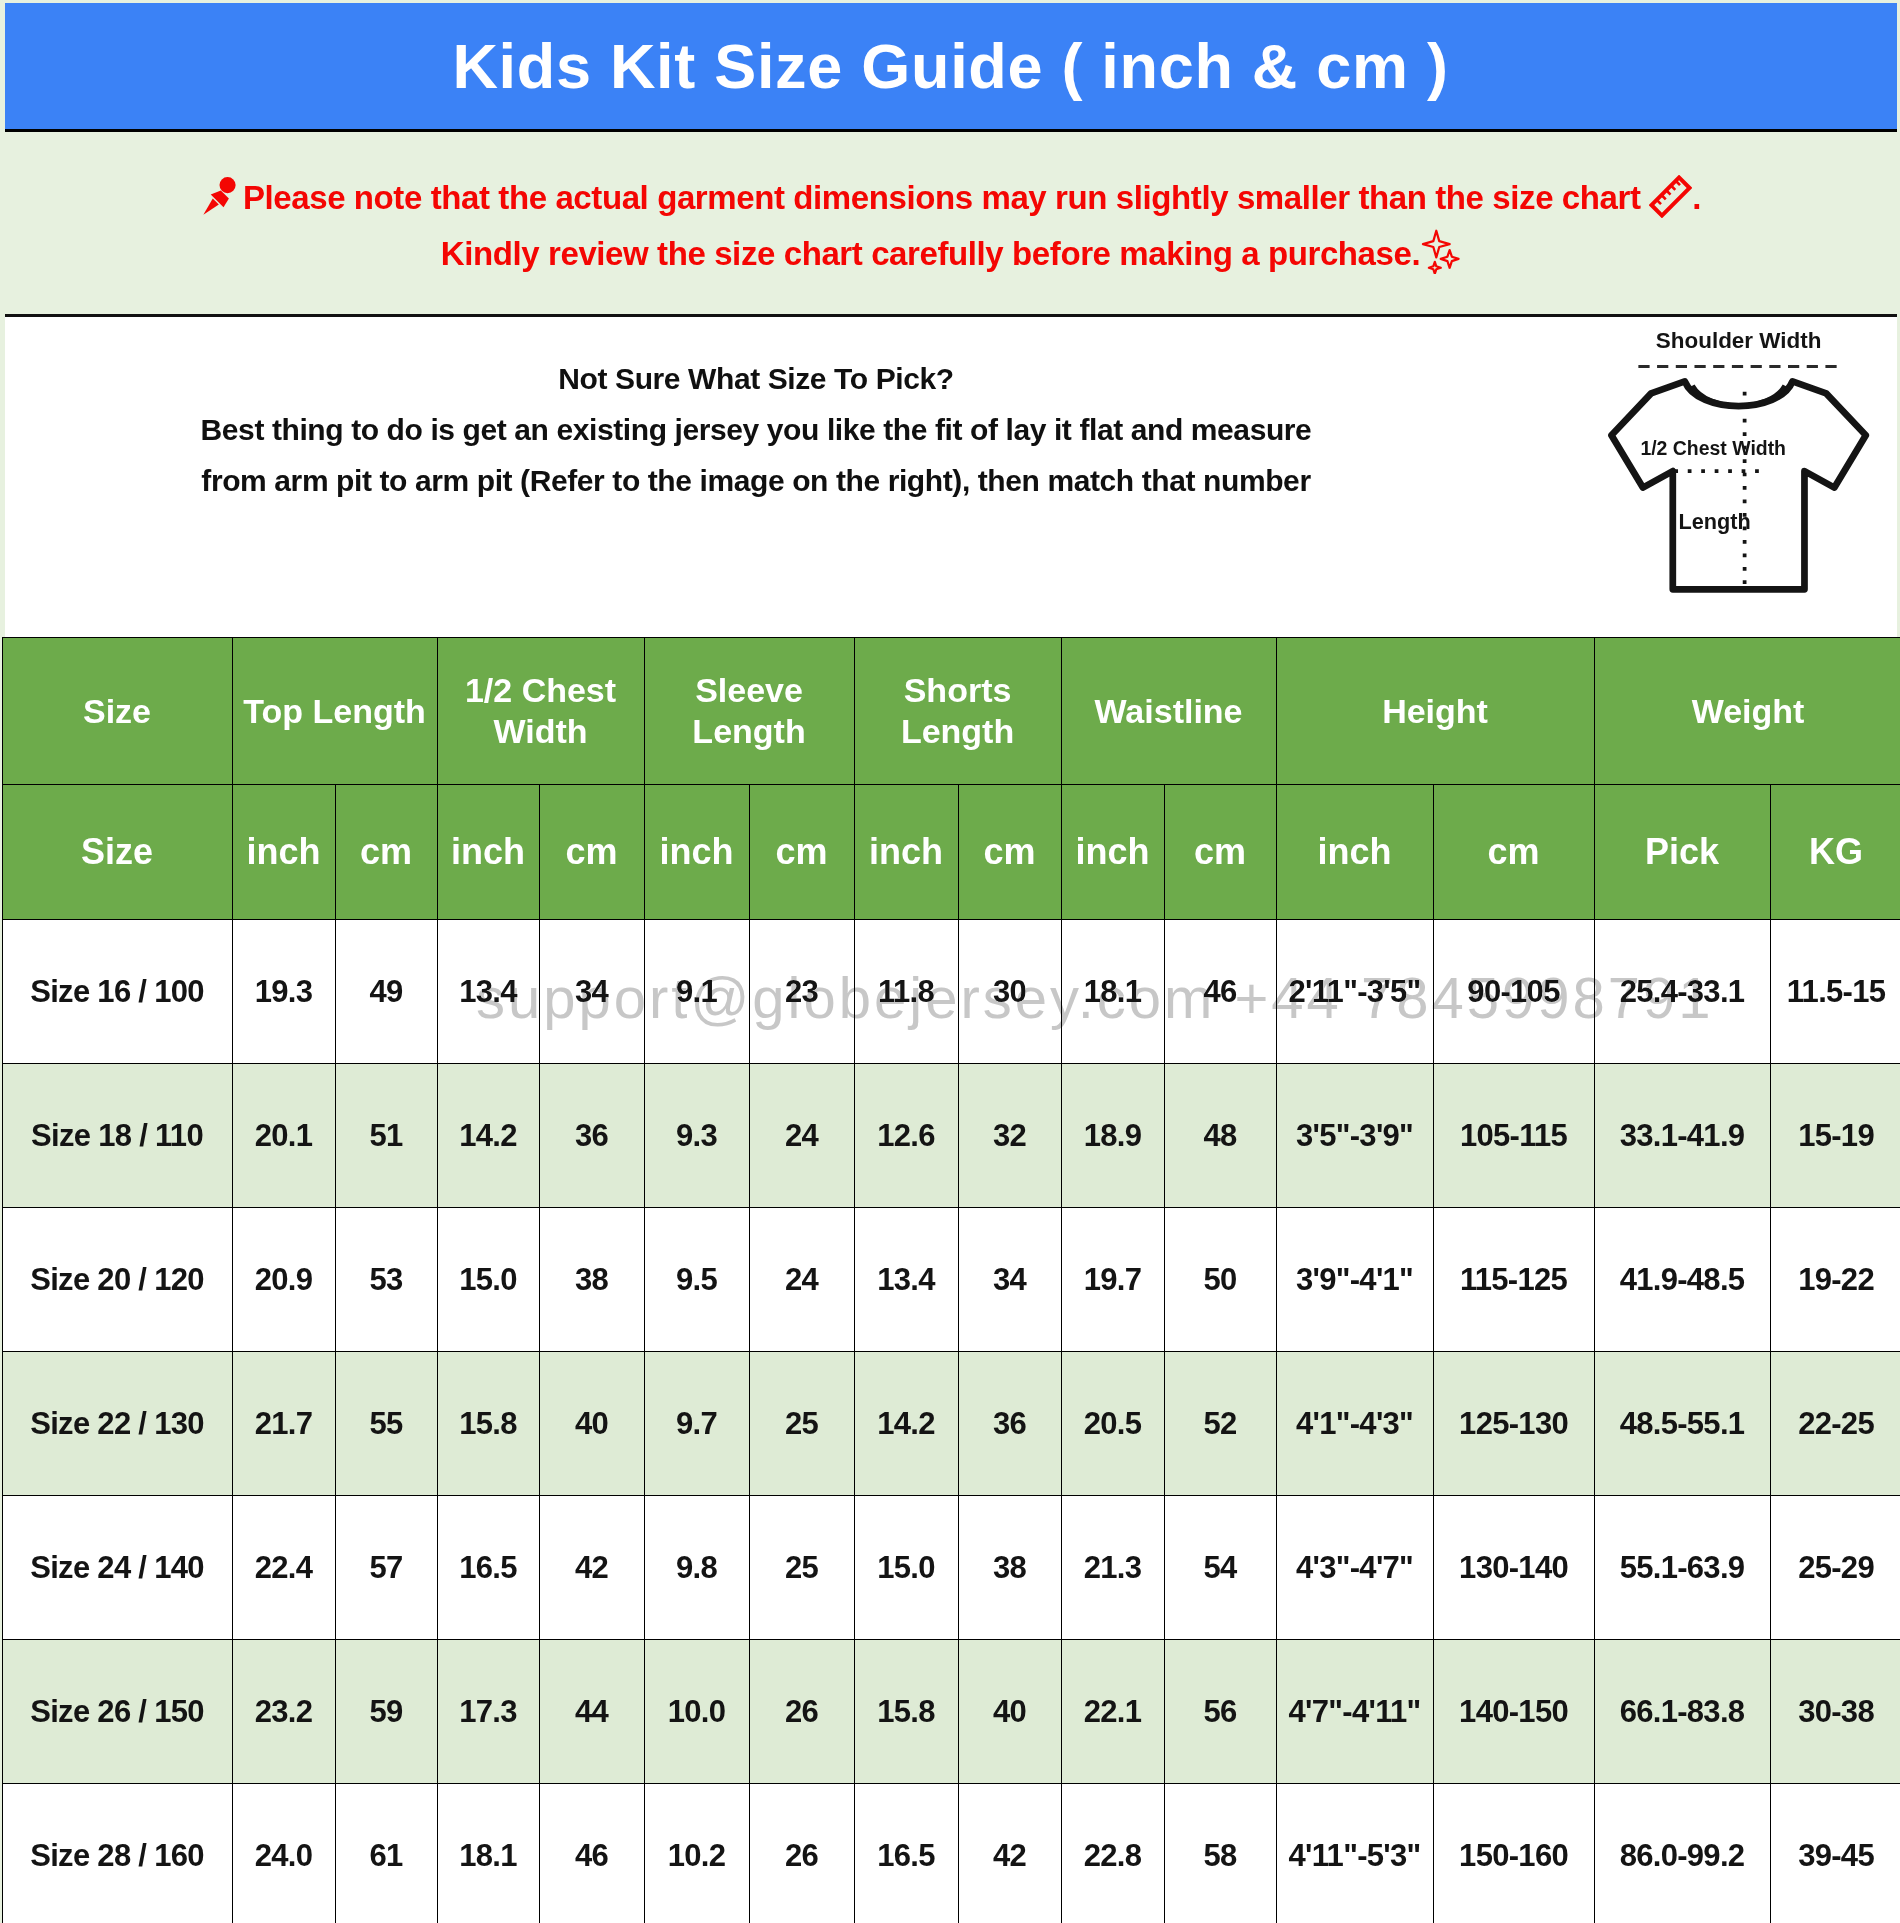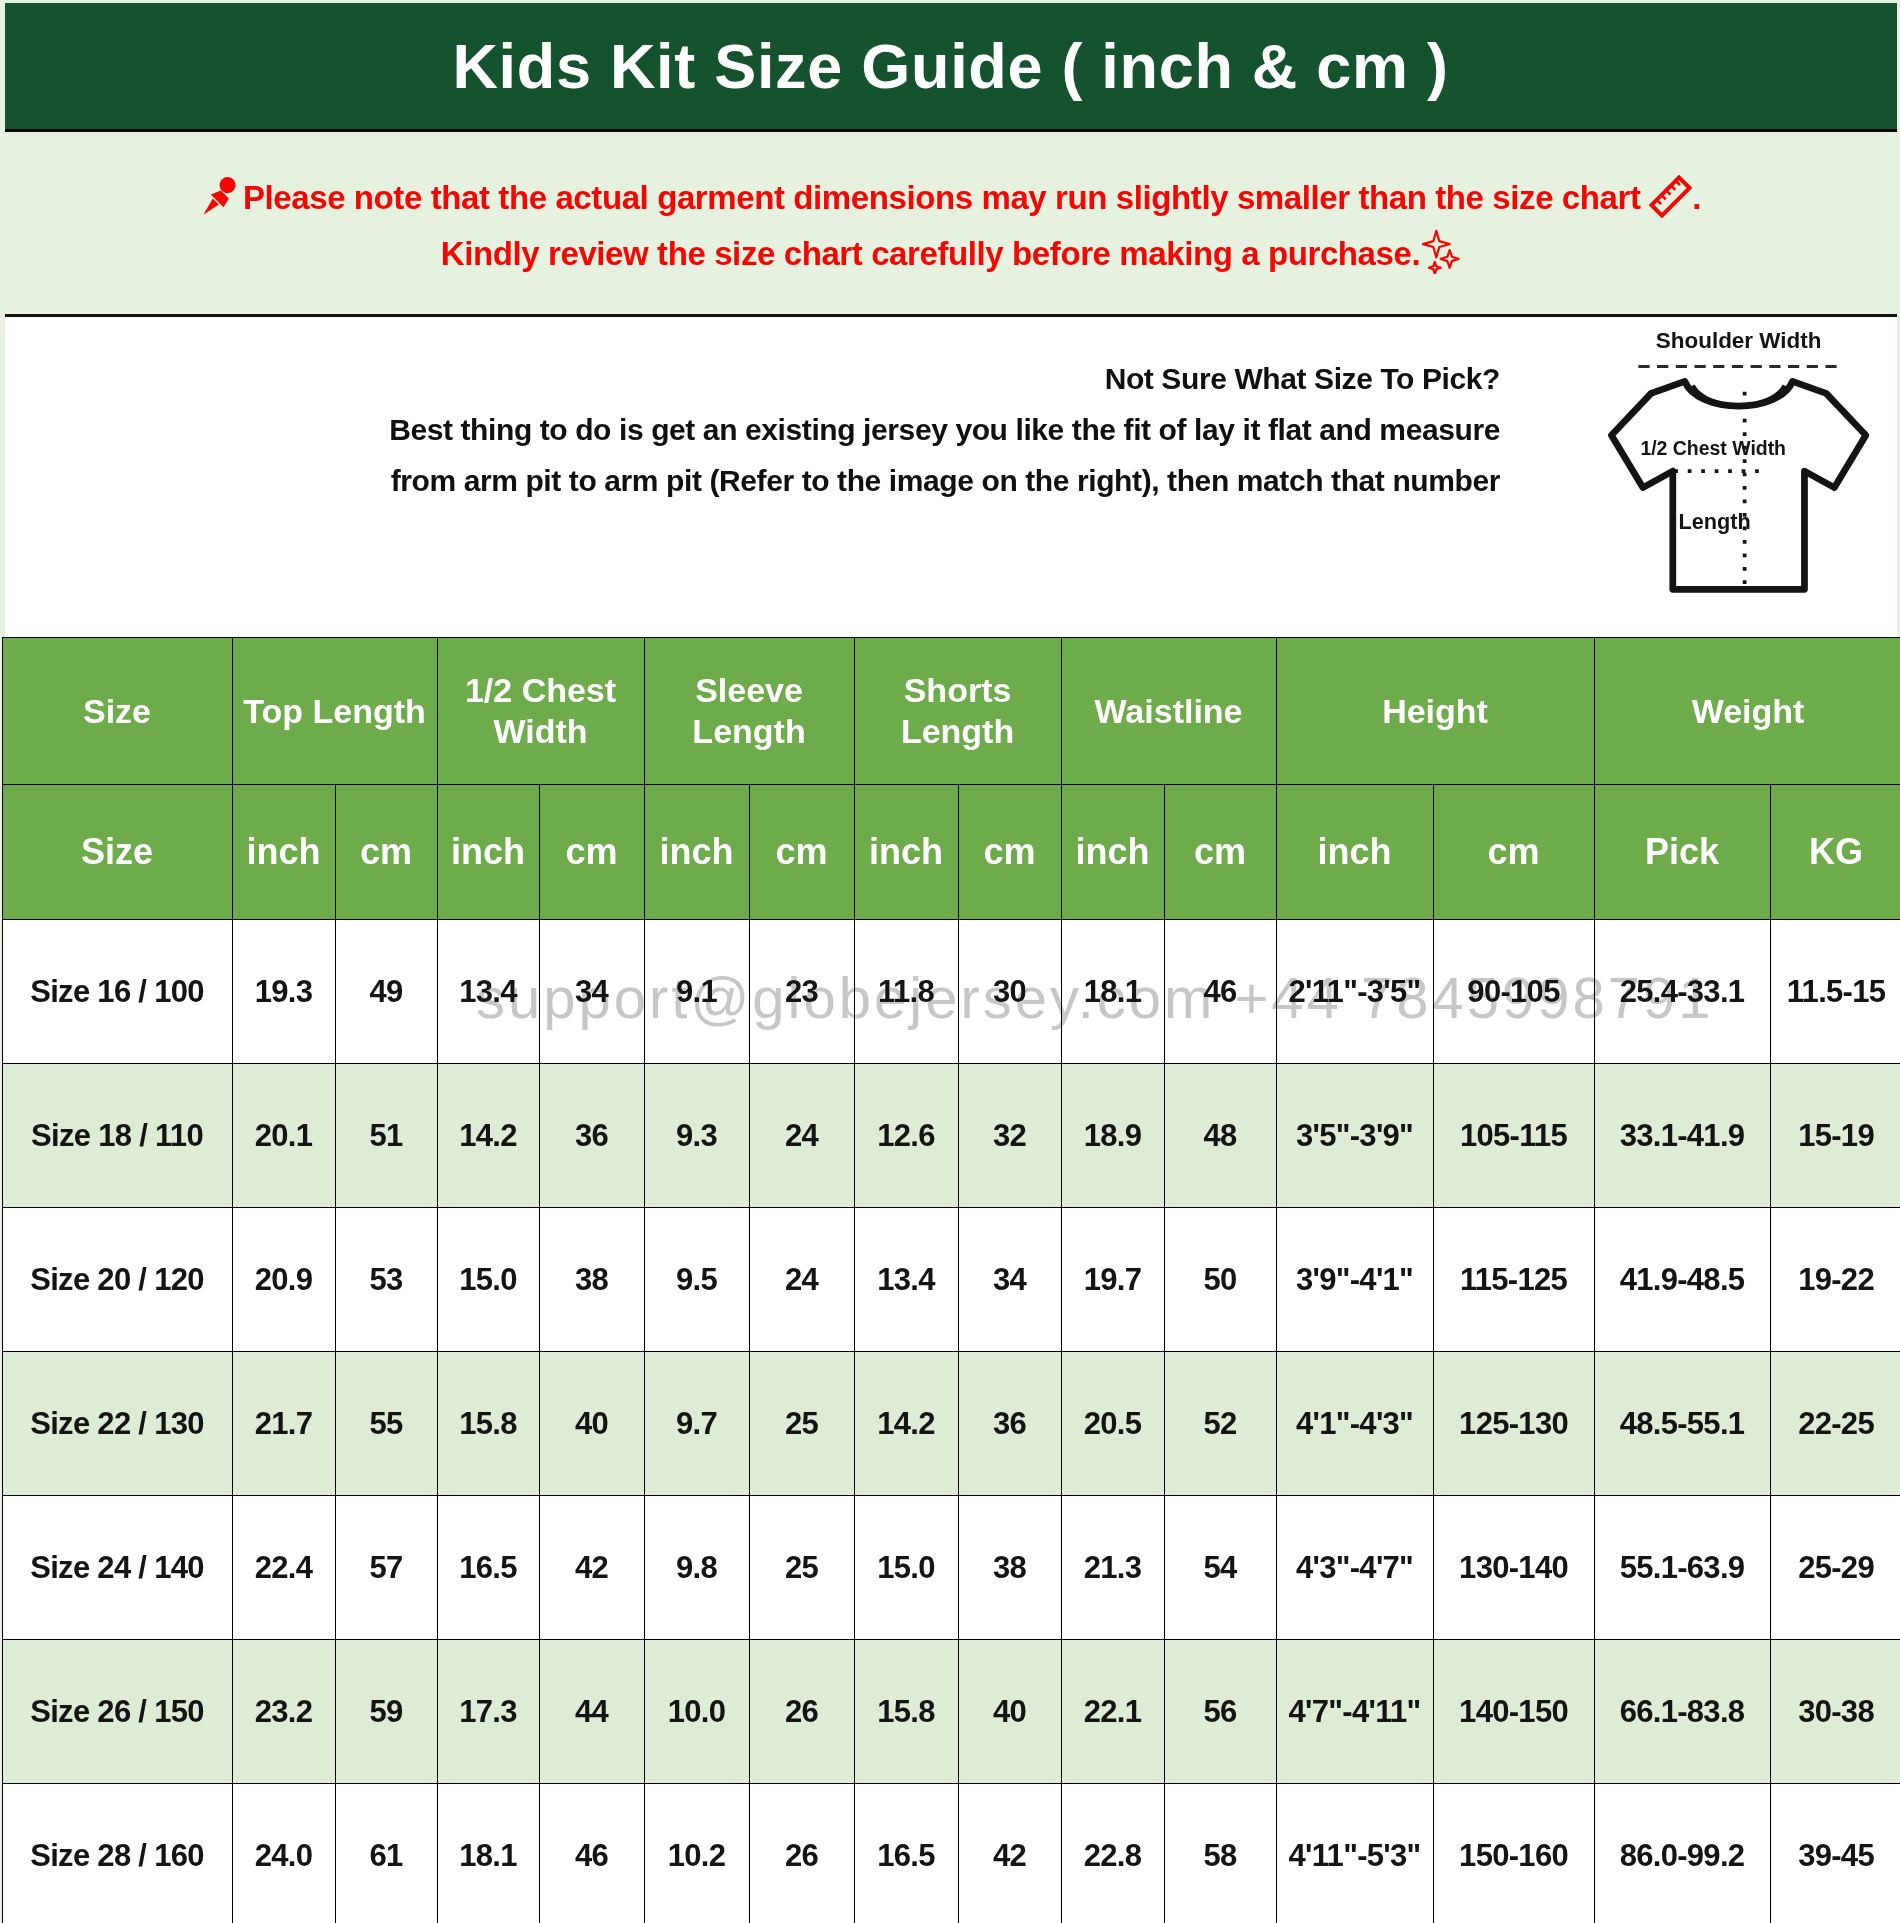--- a/index.html
+++ b/index.html
@@ -7,39 +7,39 @@
     width:1901px; height:1923px; position:relative; overflow:hidden;
     background:#e7f1df;
     font-family:"Liberation Sans","DejaVu Sans",sans-serif;
     font-stretch:condensed;
   }
   .abs { position:absolute; }
 
   
   #title-bar {
     left:4.5px; right:4.5px; top:3px; height:126px;
-    background:#14532d; border-bottom:3px solid #000;
+    background:#3b82f6; border-bottom:3px solid #000;
     display:flex; align-items:center; justify-content:center;
   }
   #title-text { font-size:63px; font-weight:bold; color:#ffffff; letter-spacing:0.7px; white-space:nowrap; }
 
   
   #notice {
     left:4.5px; right:4.5px; top:134px; height:180px;
     background:#e7f1df; border-bottom:3px solid #111;
     display:flex; flex-direction:column; justify-content:center; align-items:center; gap:11px;
   }
   .notice-line { font-size:33px; font-weight:bold; color:#f40603; white-space:nowrap; letter-spacing:-0.4px; }
   .notice-ico { display:inline-block; vertical-align:-9px; }
 
   
   #info { left:4.5px; right:4.5px; top:317px; height:320px; background:#ffffff; }
   #info-text {
     position:absolute; left:7.5px; top:36px; width:1488px;
-    font-size:30px; font-weight:bold; color:#101010; text-align:right; line-height:1.7;
+    font-size:30px; font-weight:bold; color:#101010; text-align:center; line-height:1.7;
     letter-spacing:-0.4px;
   }
   #diagram { position:absolute; left:1584px; top:6px; width:303px; height:303px; }
 
   
   #size-table {
     position:absolute; left:1.5px; top:637px; width:1898px; height:1285px;
     border-collapse:collapse; table-layout:fixed; background:#fff;
   }
   #size-table th, #size-table td {

